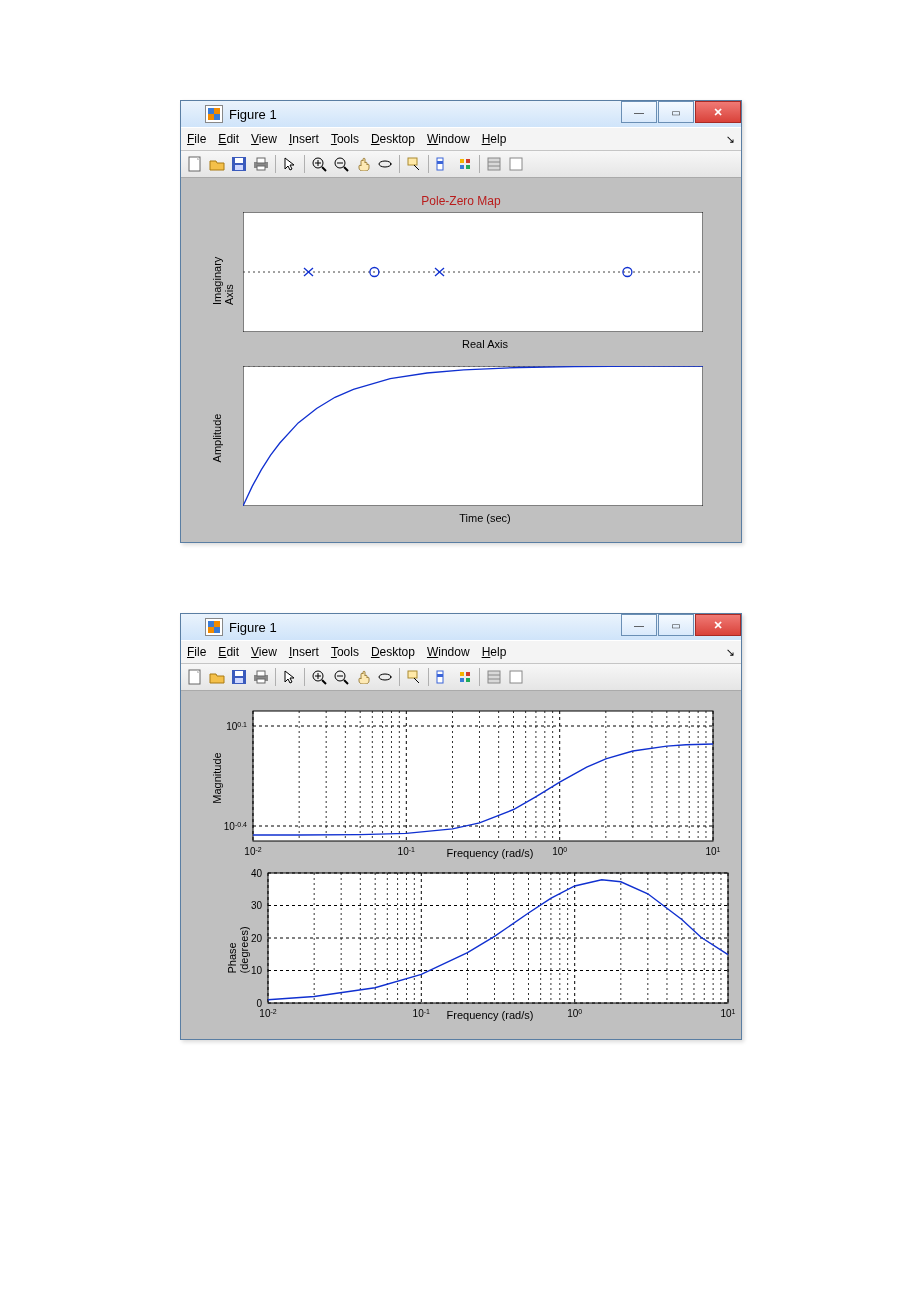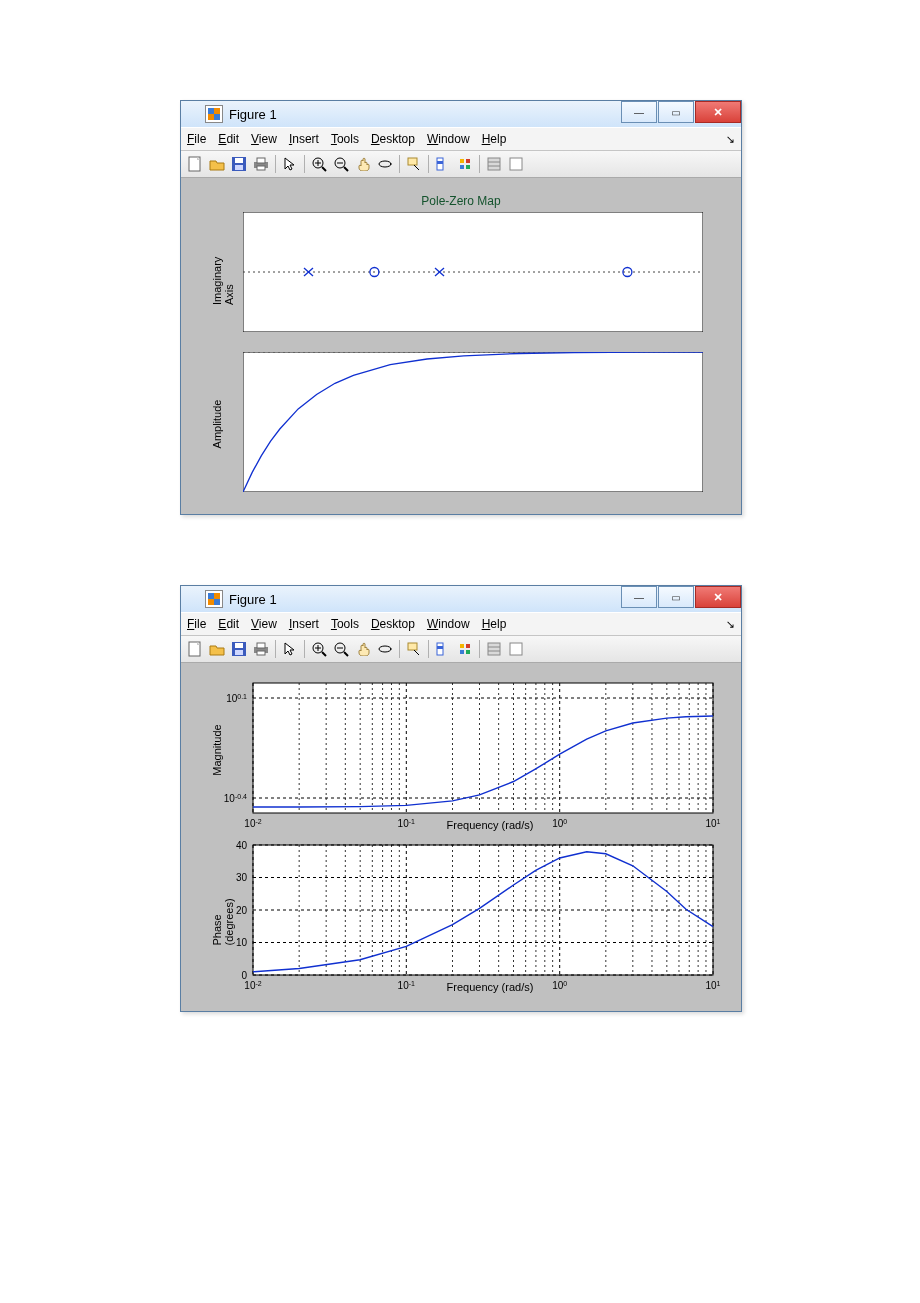--- a/index.html
+++ b/index.html
@@ -13,21 +13,21 @@
   .wbtn.close { width:44px; background:linear-gradient(#f07a75,#d9423a); color:#fff; border-color:#a82a24; font-weight:bold; font-size:11px;}
   .menubar { height:22px; background:#f4f4f4; display:flex; align-items:center; padding:0 6px; font-size:12px; gap:12px; border-top:1px solid #fff; border-bottom:1px solid #c5c5c5; }
   .menubar span u { text-decoration:underline; }
   .menubar .dock { margin-left:auto; font-size:11px; }
   .toolbar { height:26px; background:linear-gradient(#f7f7f7,#e5e5e5); display:flex; align-items:center; padding:0 4px; border-bottom:1px solid #aaa; gap:2px; }
   .tbtn { width:20px; height:20px; display:flex; align-items:center; justify-content:center; }
   .tbtn svg { display:block; }
   .tsep { width:1px; height:18px; background:#b0b0b0; margin:0 2px; }
   .canvas { background:#c0c0c0; padding:14px 14px 18px 14px; }
   .plot { background:#fff; position:relative; }
-  .plot-title { text-align:center; font-size:12px; padding:2px 0 4px; color:#14532d; }
+  .plot-title { text-align:center; font-size:12px; padding:2px 0 4px; color:#b91c1c; }
   .axlabel-y { position:absolute; writing-mode:vertical-rl; transform:rotate(180deg); font-size:11px; left:-32px; top:50%; translate:0 -50%; }
   .axlabel-x { text-align:center; font-size:11px; padding-top:2px; }
   svg text { font-family:inherit; }
 </style>
 </head>
 <body>
 
 <div class="page">
 
 <div class="figwin">
@@ -183,20 +183,21 @@
           <line x1="192" y1="56" x2="201" y2="64"></line>
               <line x1="201" y1="56" x2="192" y2="64"></line>
         </g>
 
         <g fill="none" stroke="#1030d0" stroke-width="1.3">
           <circle cx="131.4" cy="60" r="4.5"></circle>
           <circle cx="384.4" cy="60" r="4.5"></circle>
         </g>
       </svg>
     </div>
+    <div class="axlabel-x" style="margin-left:48px;">Real Axis</div>
 
     <div style="height:16px;"></div>
 
     <div style="position:relative; margin:0 10px 0 48px;">
       <span class="axlabel-y">Amplitude</span>
       <svg class="plot" width="460" height="140" viewBox="0 0 460 140">
         <rect x="0" y="0" width="460" height="140" fill="#fff" stroke="#000"></rect>
         <line x1="0" y1="0" x2="460" y2="0" stroke="#444" stroke-dasharray="2 3"></line>
 
         <g font-size="10" fill="#000" text-anchor="end">
@@ -211,20 +212,21 @@
               <text x="92" y="154">0.5</text>
               <text x="184" y="154">1</text>
               <text x="276" y="154">1.5</text>
               <text x="368" y="154">2</text>
               <text x="460" y="154">2.5</text>
         </g>
 
         <polyline fill="none" stroke="#1030d0" stroke-width="1.3" points="0,140 9.2,120.4 18.4,103.6 27.6,89.1 36.8,77 55.2,56.9 73.6,42.5 92,31.3 110.4,23.3 147.2,12.6 184,7 220.8,3.8 276,1.5 331.2,0.7 368,0.3 404.8,0.2 460,0.1"></polyline>
       </svg>
     </div>
+    <div class="axlabel-x" style="margin-left:48px;">Time (sec)</div>
   </div>
 </div>
 
 <div class="figwin">
   <div class="titlebar">
     <span class="logo"></span>
     <span>Figure 1</span>
     <div class="winbtns">
       <div class="wbtn">—</div>
       <div class="wbtn">▭</div>
@@ -400,21 +402,21 @@
           <text x="460" y="144">10<tspan baseline-shift="super" font-size="7">1</tspan></text>
         </g>
 
         <polyline fill="none" stroke="#1030d0" stroke-width="1.4" points="0,124 46.2,124 107,123.6 153.3,122.4 199.5,117.9 226.5,111.9 260.5,98.5 282.7,85.9 306.7,71.2 333.7,56.2 352.8,47.9 379.8,40 413.8,35.1 433,33.7 460,33"></polyline>
       </svg>
     </div>
     <div class="axlabel-x" style="margin-left:58px;">Frequency (rad/s)</div>
 
     <div style="height:14px;"></div>
 
-    <div style="position:relative; margin:0 10px 0 58px;">
+    <div style="position:relative; margin:0 10px 0 73px;">
       <span class="axlabel-y" style="left:-42px;">Phase (degrees)</span>
       <svg class="plot" width="460" height="130" viewBox="0 0 460 130" style="overflow:visible;">
         <rect x="0" y="0" width="460" height="130" fill="#fff" stroke="#000"></rect>
         <g stroke="#000" stroke-dasharray="3 3">
           <line x1="0" y1="0" x2="0" y2="130"></line>
               <line x1="153.3" y1="0" x2="153.3" y2="130"></line>
               <line x1="306.7" y1="0" x2="306.7" y2="130"></line>
               <line x1="460" y1="0" x2="460" y2="130"></line>
         </g>
 

